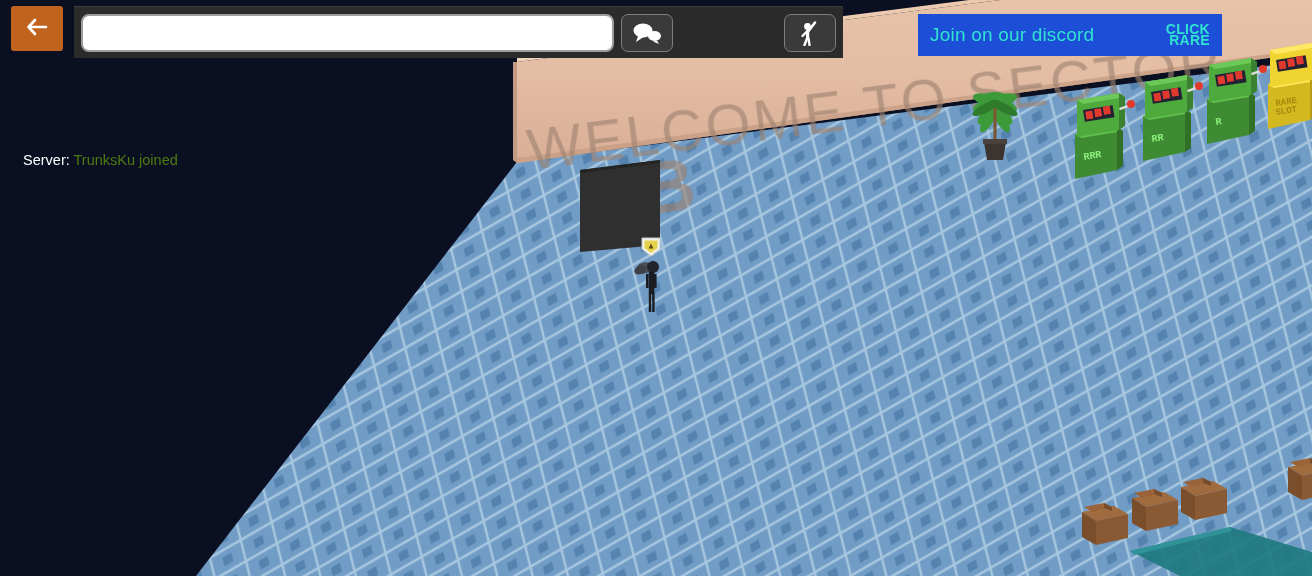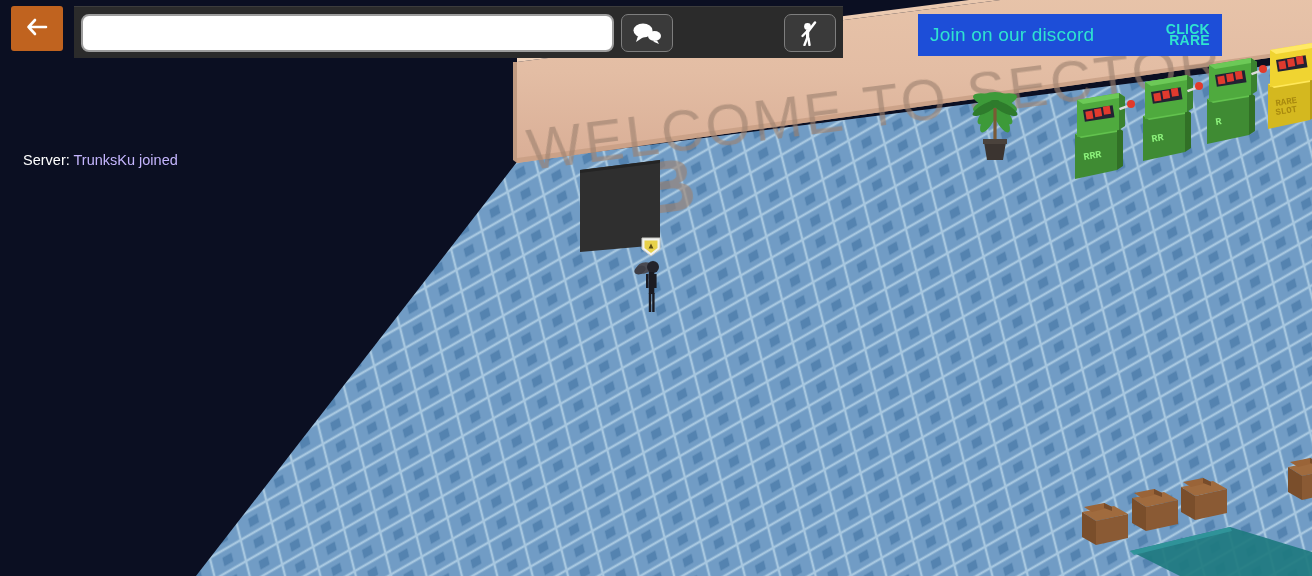--- a/index.html
+++ b/index.html
@@ -109,21 +109,21 @@
 
   
   .server-log {
     position: absolute;
     left: 23px; top: 152px;
     font-size: 14.5px;
     z-index: 30;
     white-space: nowrap;
   }
   .log-prefix { color: #ffffff; }
-  .log-text { color: #c4b5fd; }
+  .log-text { color: #4d7c0f; }
 </style>
 </head>
 <body>
 
 <div id="stage">
 
   <div id="world">
     <svg viewBox="0 0 1312 576" preserveAspectRatio="none" xmlns="http://www.w3.org/2000/svg">
       <defs>
 

